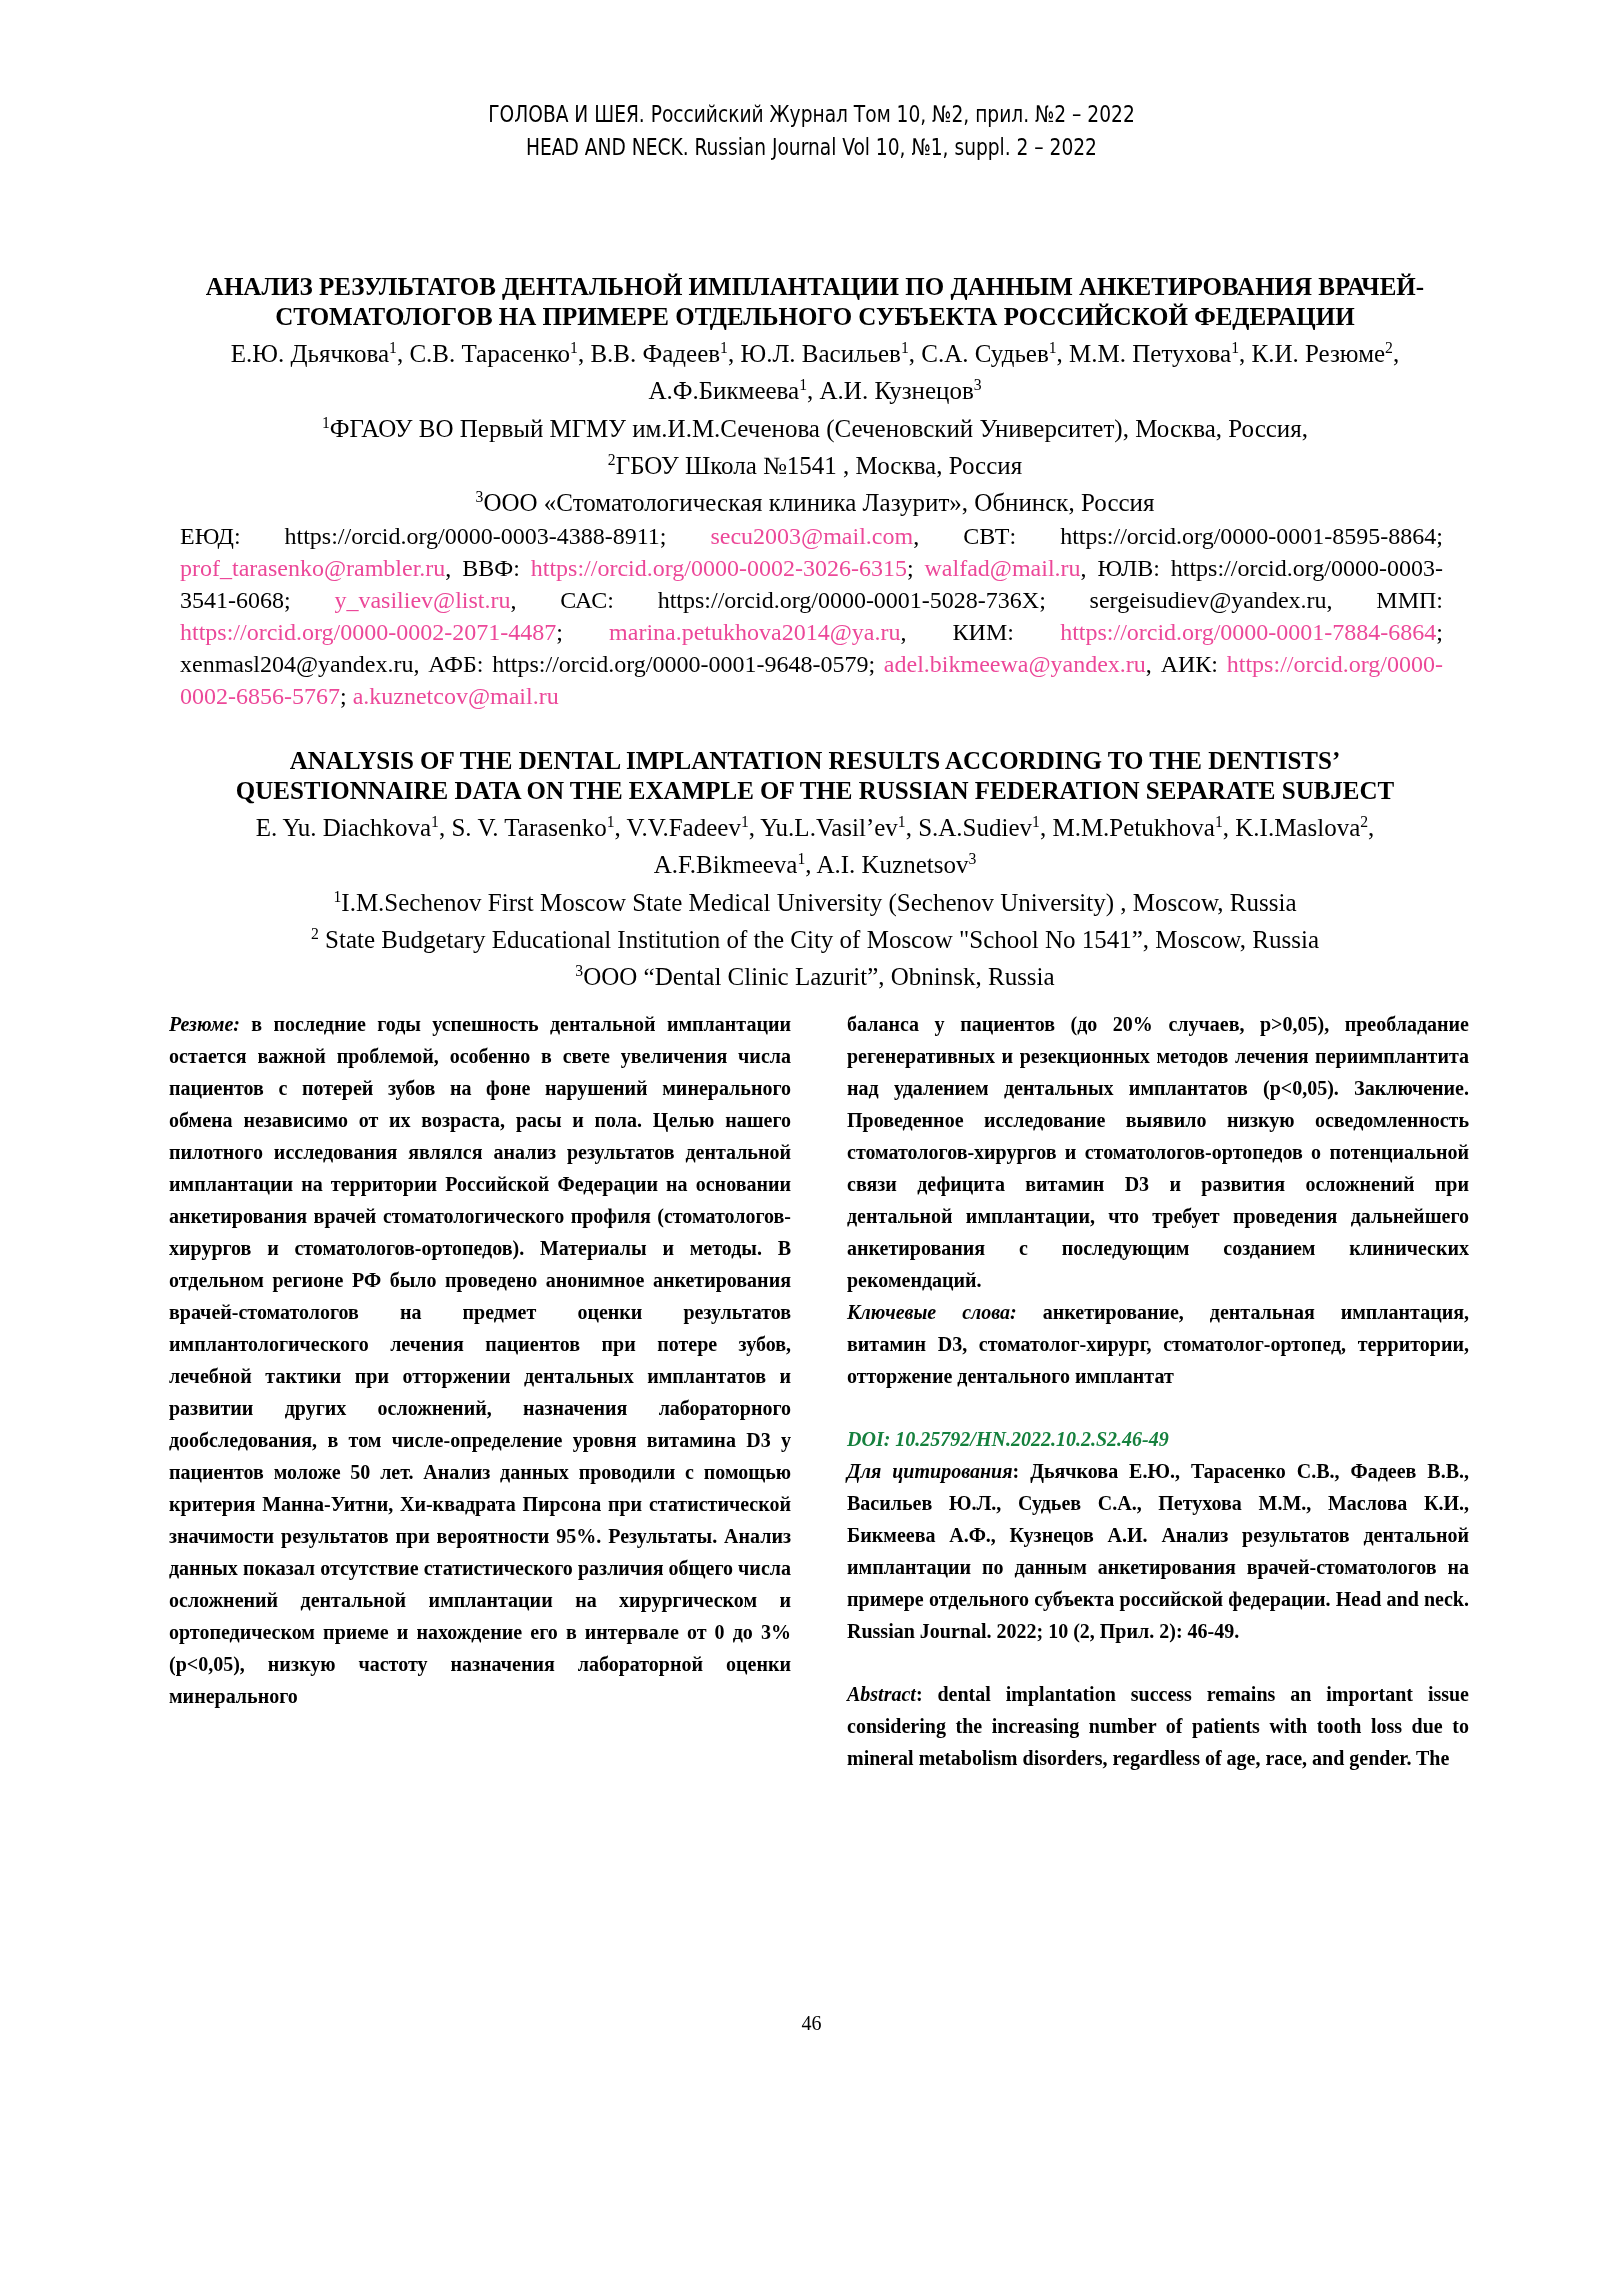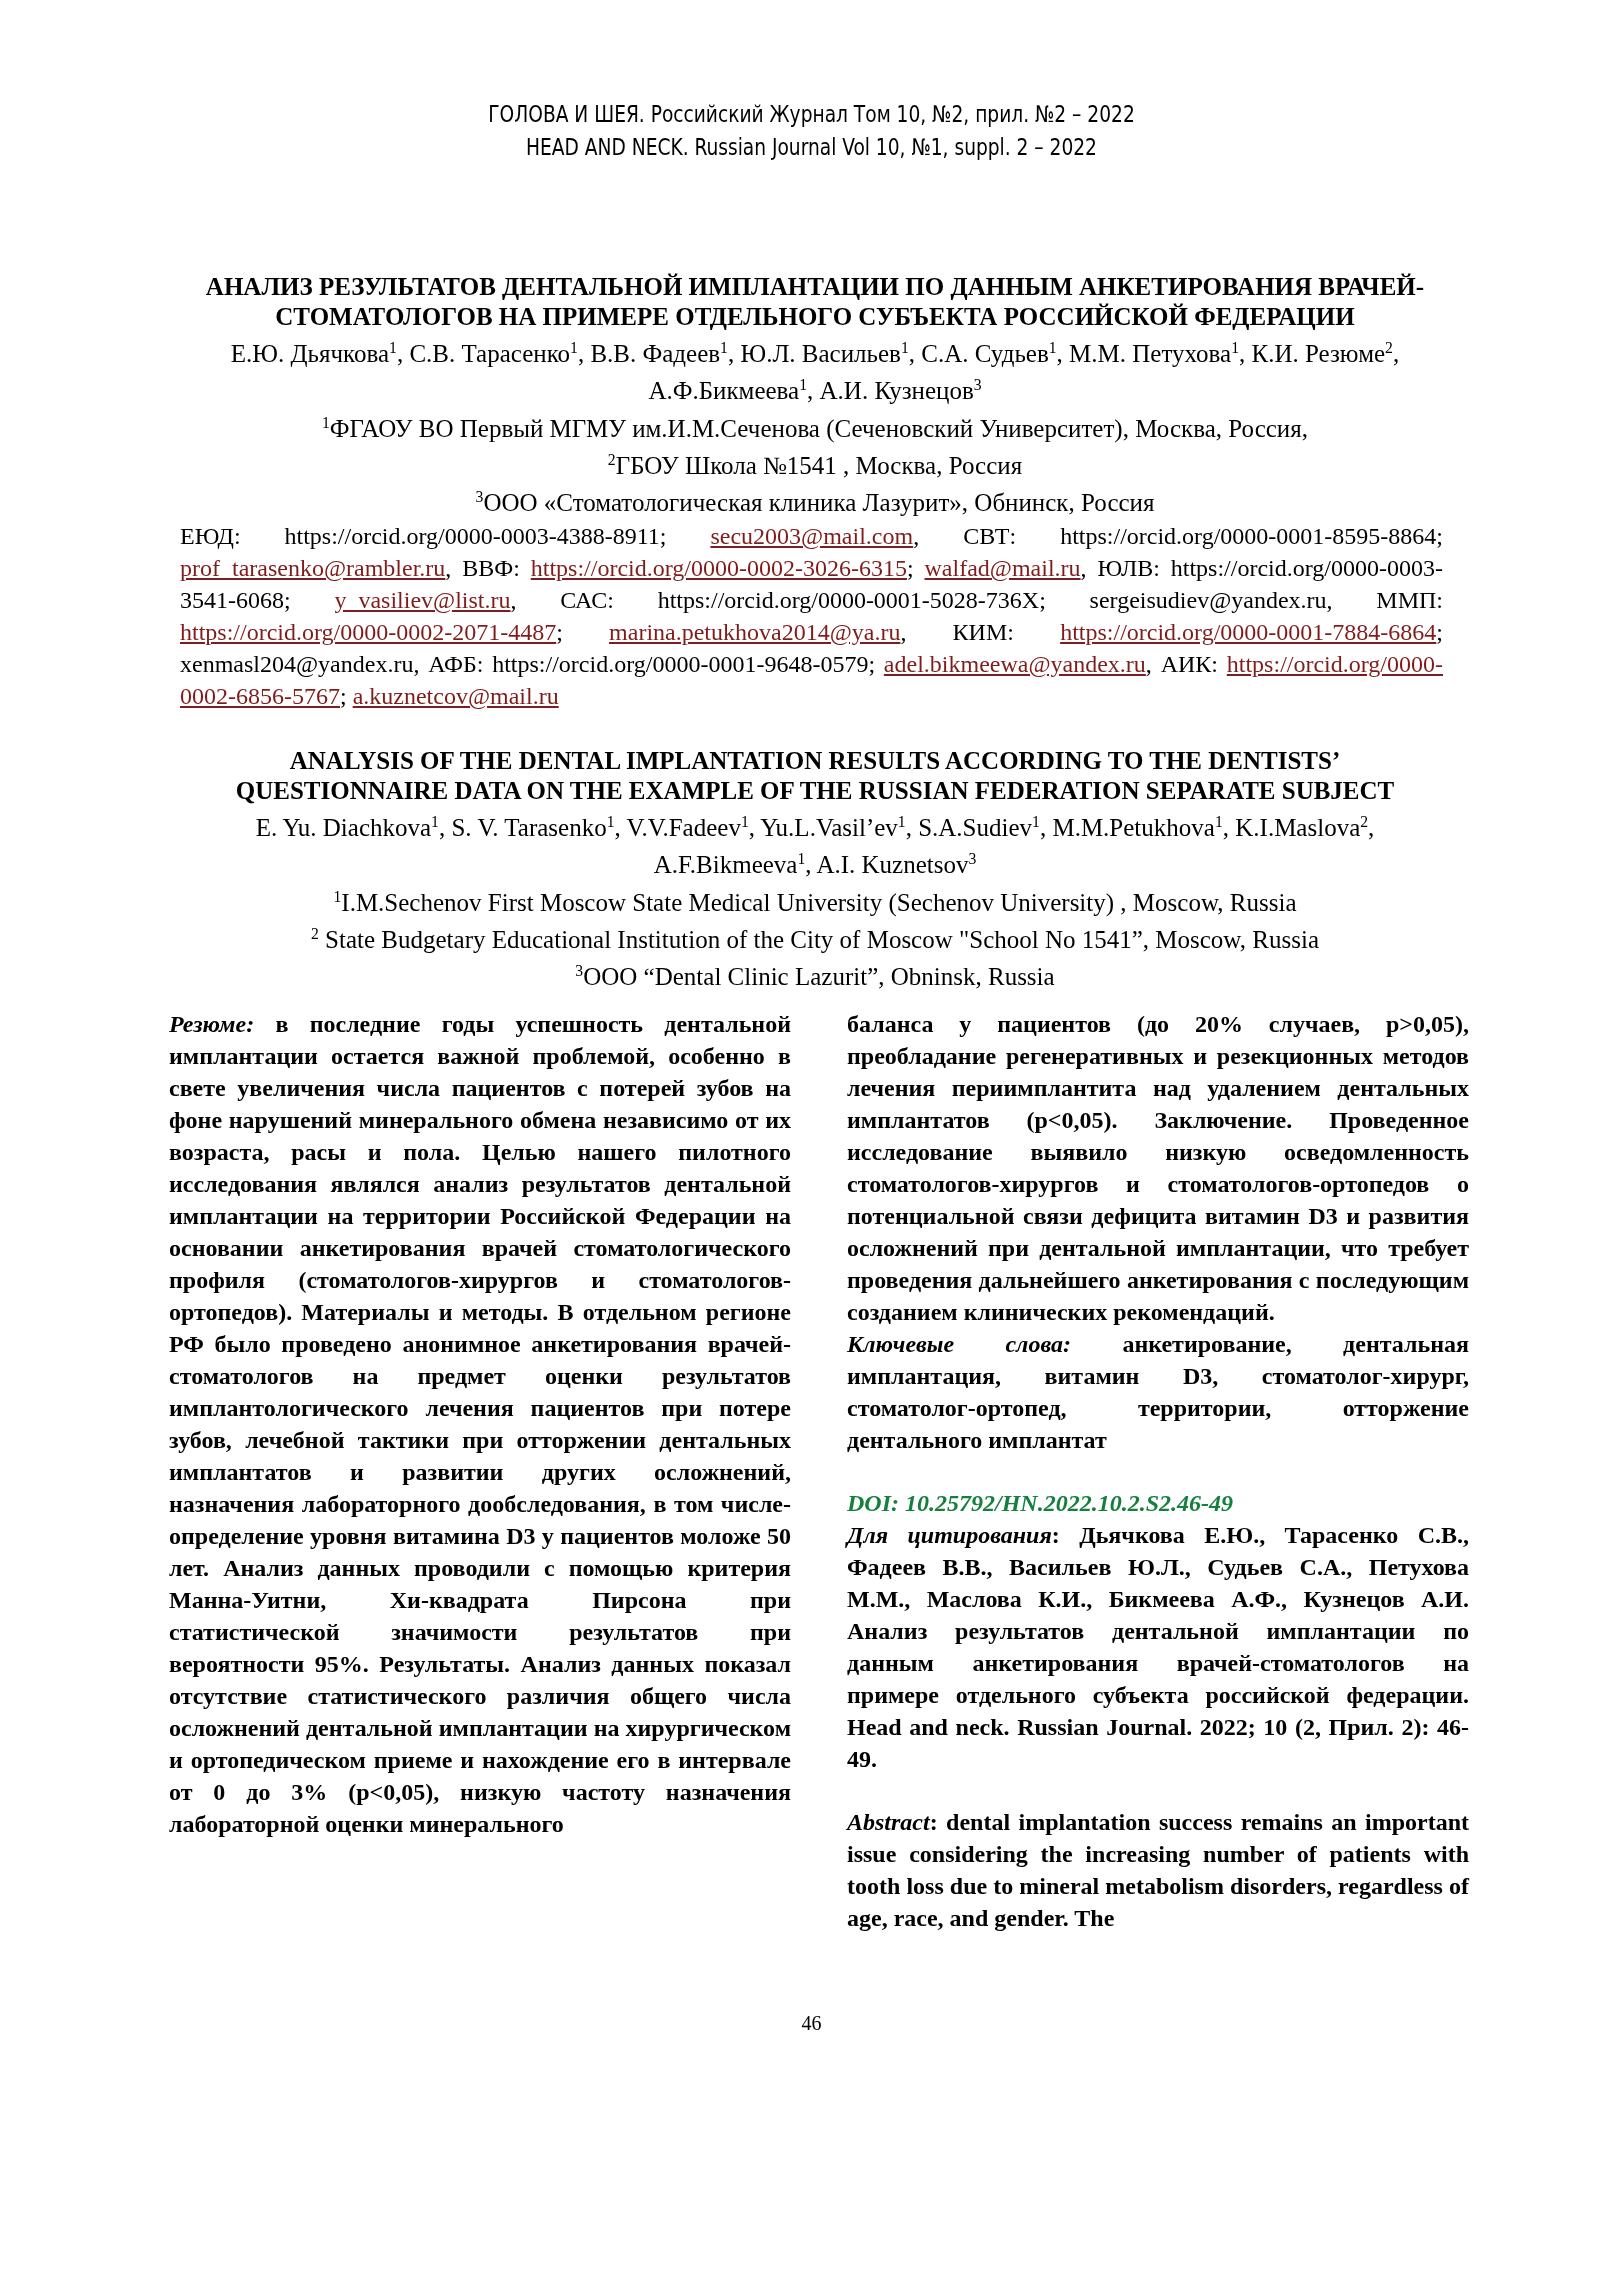--- a/index.html
+++ b/index.html
@@ -10,24 +10,24 @@
   .journal-header div { transform: scaleX(0.9); }
   .title-block { position: absolute; left: 190px; width: 1250px; text-align: center; }
   .title-ru { top: 272px; }
   .title-en { top: 746px; text-align: center; }
   .title { font-family: "Liberation Serif", serif; font-weight: bold; font-size: 25px; line-height: 30px; margin: 0; }
   .authors, .affil { font-family: "Liberation Serif", serif; font-size: 25px; line-height: 31px; margin: 0; }
   .authors sup, .affil sup { font-size: 15.7px; }
 
   .contacts { position: absolute; left: 180px; top: 520px; width: 1263px;
     font-family: "Liberation Serif", serif; font-size: 24px; line-height: 32px; text-align: justify; }
-  .contacts a { color: #7f1d1d; text-decoration: underline; }
+  .contacts a { color: #ec4899; }
 
   .col { position: absolute; top: 1008px; width: 622px;
-    font-family: "Liberation Serif", serif; font-weight: bold; font-size: 24px; line-height: 32px; text-align: justify; }
+    font-family: "Liberation Serif", serif; font-weight: bold; font-size: 20px; line-height: 32px; text-align: justify; }
   .col-left { left: 169px; }
   .col-right { left: 847px; }
   .col p { margin: 0; }
   .lead-label { font-style: italic; }
   .doi { color: #15803d; margin-top: 31px !important; font-style: italic; }
   .gap { height: 31px; }
 
   .page-number { position: absolute; top: 2012px; left: 0; width: 1623px; text-align: center;
     font-family: "Liberation Serif", serif; font-size: 20px; }
 </style>

